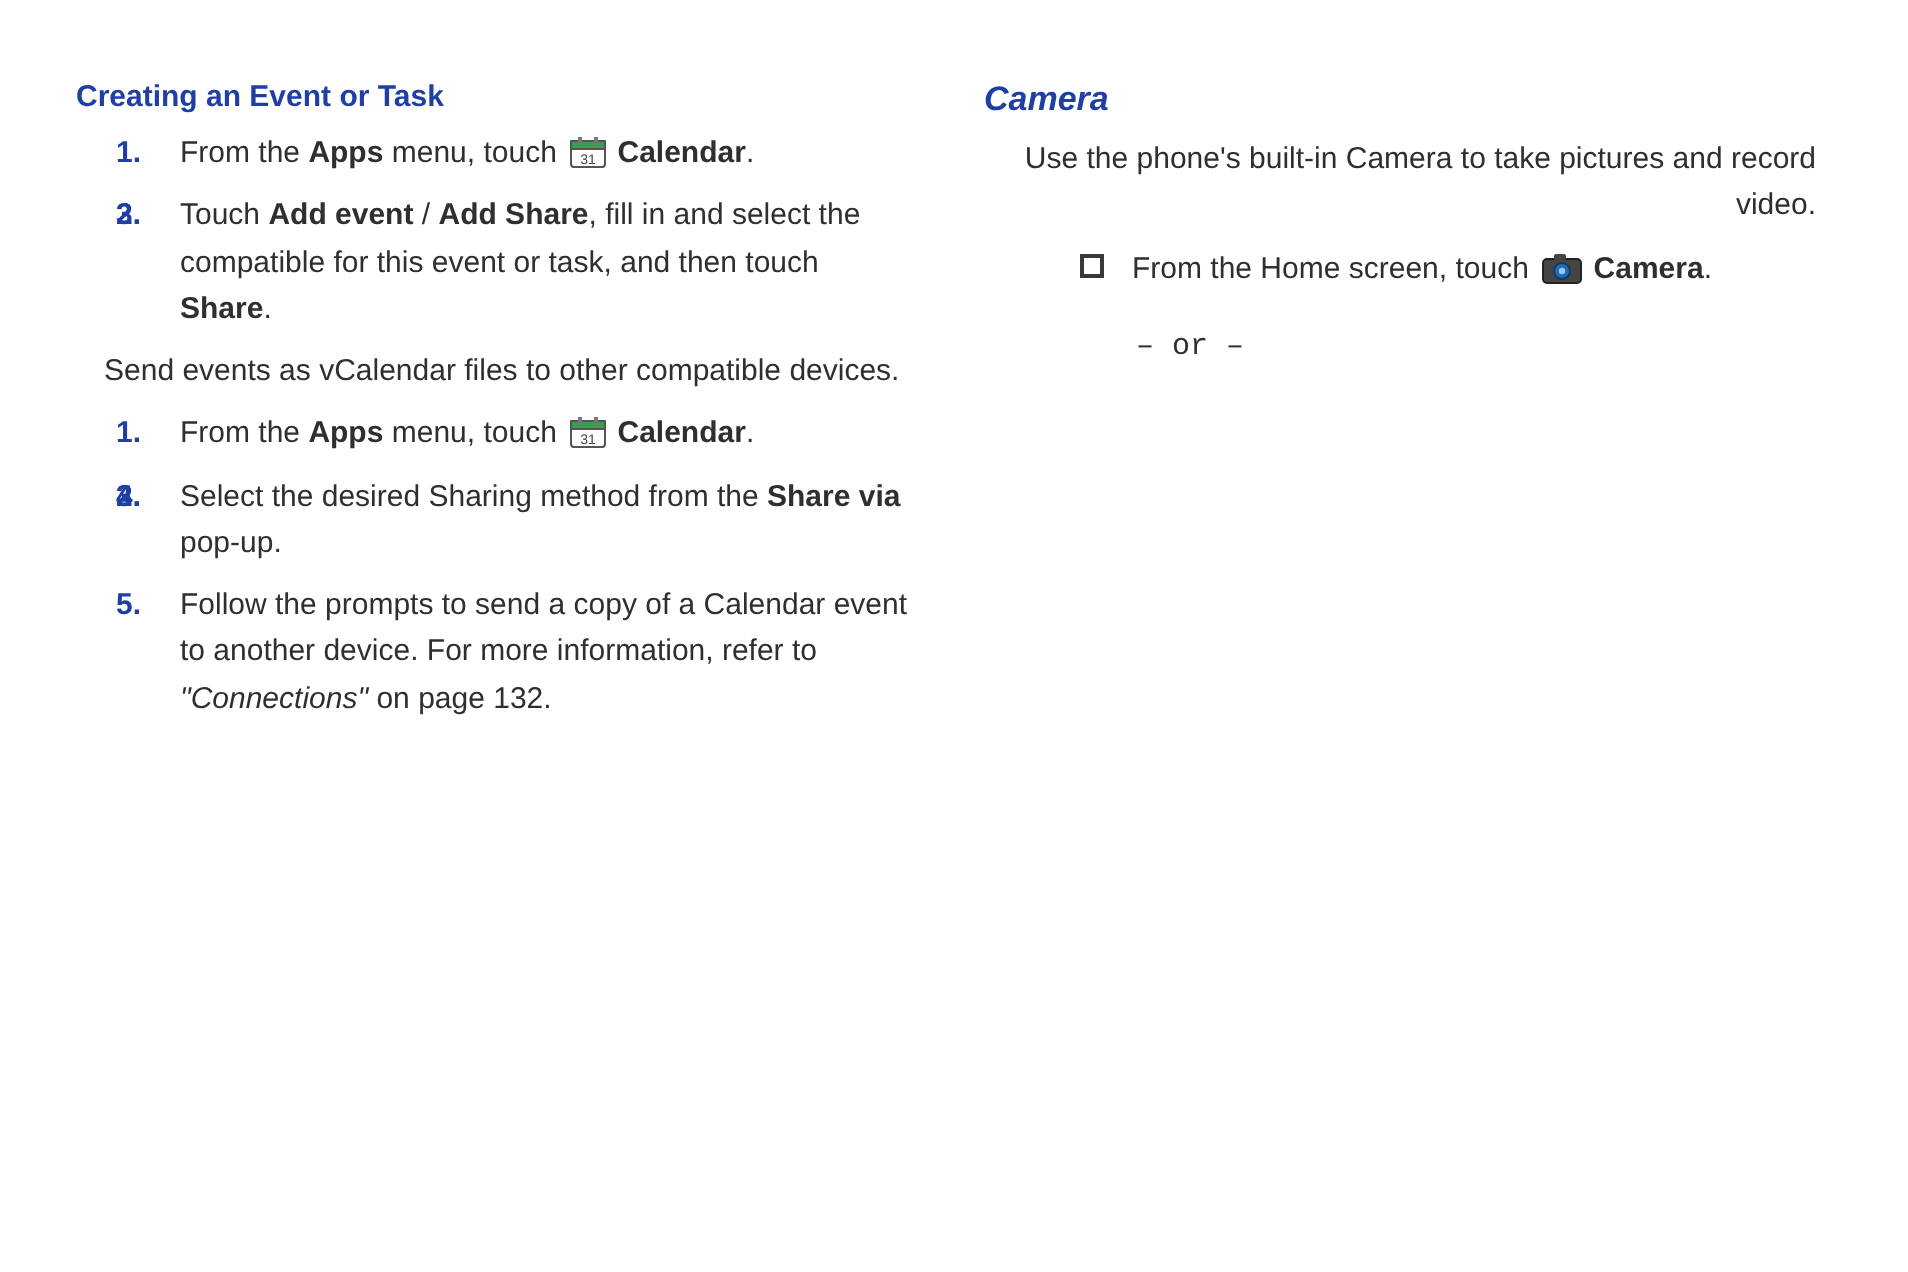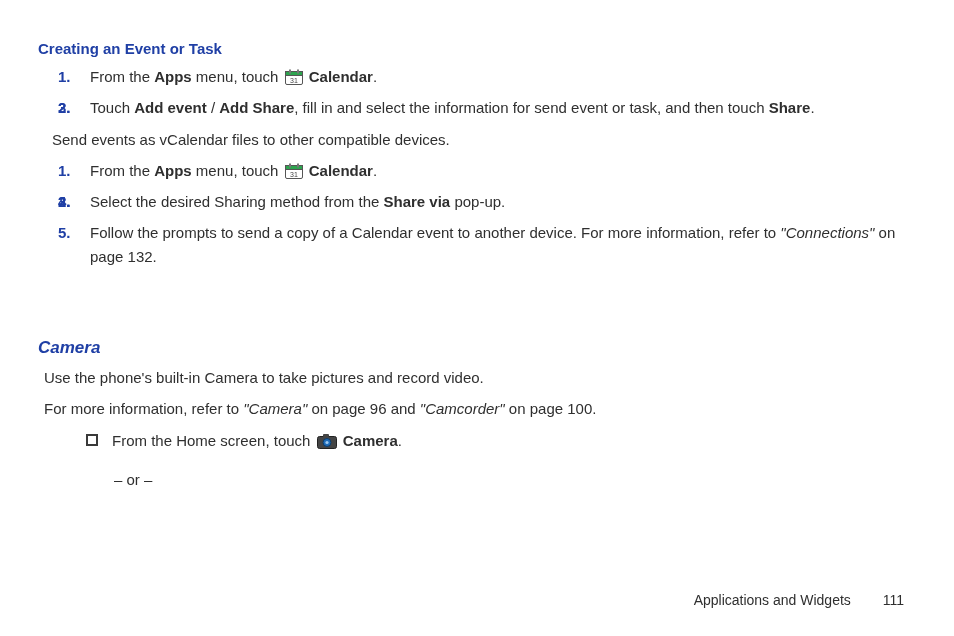--- a/index.html
+++ b/index.html
@@ -11,21 +11,20 @@
     font-family: Arial, Helvetica, sans-serif;
     color: #262626;
   }
   .page {
     box-sizing: border-box;
     width: 954px;
     height: 636px;
     padding: 40px 38px 30px 38px;
     position: relative;
     display: flex;
-    flex-direction: column;
     gap: 30px;
   }
   .col {
     flex: 1 1 0;
     min-width: 0;
   }
   
   .h-blue {
     color: #1f3fa5;
     font-weight: 700;
@@ -81,20 +80,21 @@
     top: 0px;
   }
   .bl-item {
     padding-left: 62px;
     text-indent: -28px;
     margin-bottom: 16px;
   }
   .bl-sub {
     padding-left: 62px;
     margin-bottom: 6px;
+    font-family: Liberation Mono, monospace;
   }
   .footer {
     position: absolute;
     bottom: 28px;
     right: 50px;
     font-size: 14px;
     color: #2f2f2f;
   }
   .footer .pn { margin-left: 28px; }
 </style>
@@ -118,21 +118,21 @@
                 <text x="9" y="14" text-anchor="middle" font-size="7" font-family="Arial" fill="#444">31</text>
               </svg></span> <b>Calendar</b><span>.</span>
         </span>
       </li>
       <li>
         <span class="num">2.</span>
       </li>
       <li>
         <span class="num">3.</span>
         <span>
-          <span>Touch </span><b>Add event</b><span> / </span><b>Add Share</b><span>, fill in and select the information for send event or task, and then touch </span><b>Share</b><span>.</span>
+          <span>Touch </span><b>Add event</b><span> / </span><b>Add Share</b><span>, fill in and select the compatible for this event or task, and then touch </span><b>Share</b><span>.</span>
         </span>
       </li>
     </ol>
 
     <div class="body">Send events as vCalendar files to other compatible devices.</div>
 
     <ol class="steps">
       <li>
         <span class="num">1.</span>
         <span>
@@ -161,33 +161,26 @@
         <span class="num">5.</span>
         <span>
           <span>Follow the prompts to send a copy of a Calendar event to another device. For more information, refer to </span><i class="q">"Connections"</i><span> on page 132.</span>
         </span>
       </li>
     </ol>
   </div>
 
   <div class="col">
     <div class="h-blue-italic">Camera</div>
-    <div class="body" style="margin-left:6px;">Use the phone's built-in Camera to take pictures and record video.</div>
-    <div class="body" style="margin-left:6px;">
-      <span>For more information, refer to </span><i class="q">"Camera"</i><span> on page 96 and </span><i class="q">"Camcorder"</i><span> on page 100.</span>
-    </div>
+    <div class="body" style="margin-left:6px;text-align:right;">Use the phone's built-in Camera to take pictures and record video.</div>
 
     <div class="body bl-item">
       <span class="sq-bullet"></span><span>From the Home screen, touch </span><span class="ico"><svg width="20" height="16" viewBox="0 0 20 16">
             <rect x="0.5" y="3.5" width="19" height="12" rx="2" fill="#444" stroke="#222"></rect>
             <rect x="6" y="1" width="6" height="3" rx="1" fill="#444"></rect>
             <circle cx="10" cy="9.5" r="4" fill="#1e6bb8" stroke="#0d3a66"></circle>
             <circle cx="10" cy="9.5" r="1.6" fill="#9cc8ef"></circle>
           </svg></span> <b>Camera</b><span>.</span>
     </div>
     <div class="body bl-sub">– or –</div>
   </div>
 
-  <div class="footer">
-    <span>Applications and Widgets</span>
-    <span class="pn">111</span>
-  </div>
 </div>
 
 </body></html>

